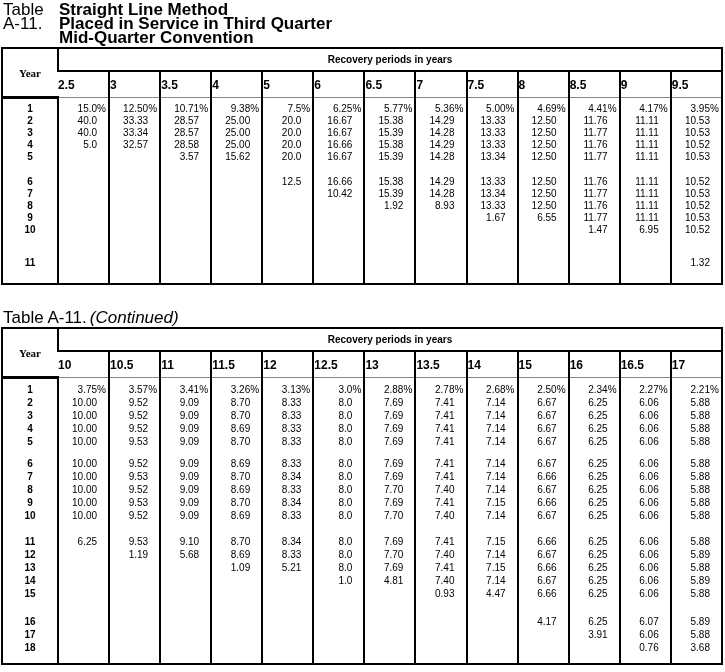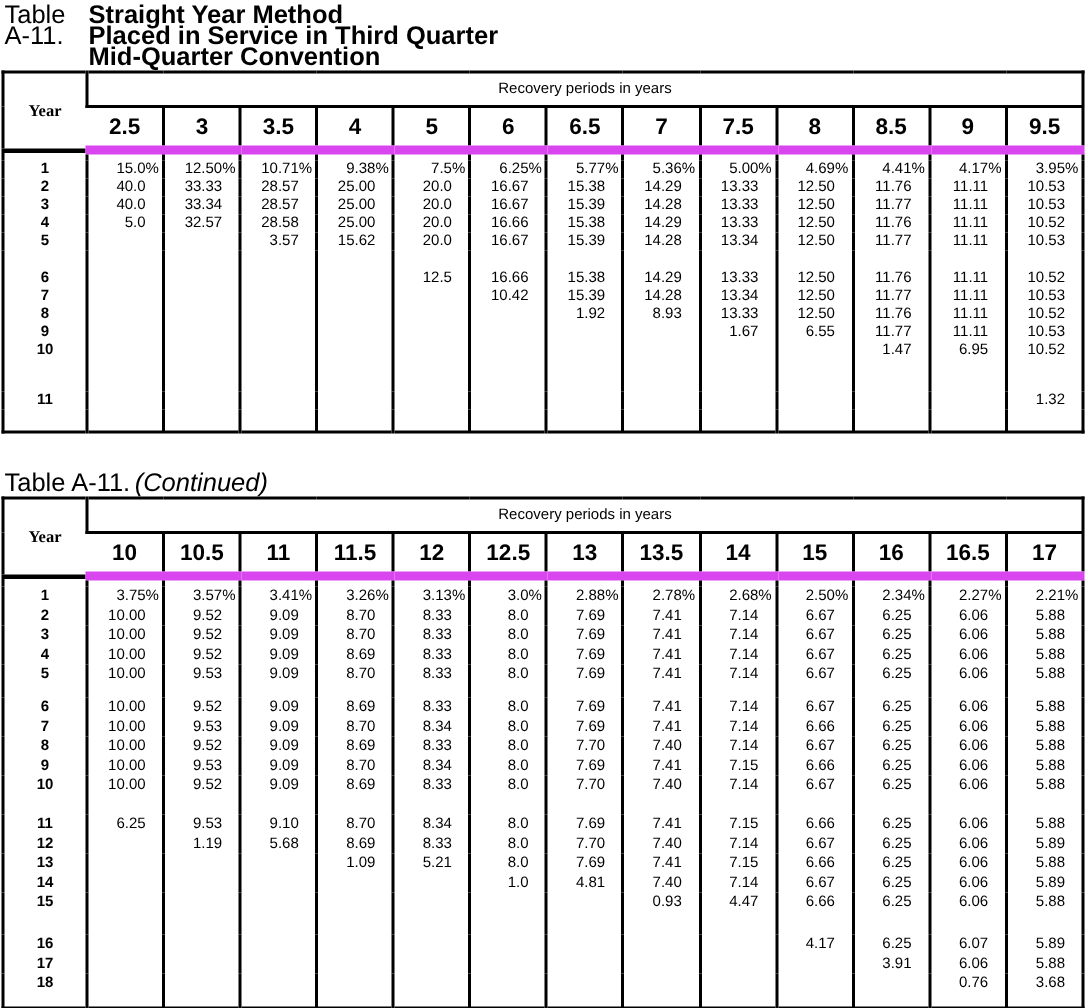--- a/index.html
+++ b/index.html
@@ -15,22 +15,22 @@
   .cap2{margin-top:26px;}
   .cap-continued{font-style:italic;margin-left:3px;}
 
   
   table.t{border-collapse:collapse;table-layout:fixed;width:722px;border:2px solid #000;}
   table.t th,table.t td{padding:0;border-left:2px solid #000;overflow:hidden;}
   table.t th:first-child,table.t td:first-child{border-left:none;}
   col.c-year{width:56px;}
 
   th.year-h{font-size:11px;font-weight:bold;text-align:center;vertical-align:middle;border-bottom:3px solid #000;font-family:Liberation Serif, serif;}
-  th.group-h{height:21px;font-size:10px;font-weight:normal;text-align:center;vertical-align:middle;border-bottom:2px solid #000;}
-  th.col-h{height:25px;font-size:15px;font-weight:bold;text-align:center;vertical-align:middle;border-bottom:6px solid #d946ef;}
+  th.group-h{height:21px;font-size:10px;font-weight:bold;text-align:center;vertical-align:middle;border-bottom:2px solid #000;}
+  th.col-h{height:25px;font-size:12px;font-weight:bold;text-align:left;vertical-align:middle;border-bottom:1px solid #d946ef;}
 
   tr.data td{height:12px;font-size:10px;line-height:12px;}
   .t2 tr.data td{height:13px;line-height:13px;}
   td.year-cell{font-weight:bold;text-align:center;}
   .cell{display:flex;padding-right:4px;}
   .num{flex:1;text-align:right;white-space:pre;}
   .pct{width:7px;text-align:left;}
 
   
   .t1 tr.pad td{height:4px;} .t1 tr.gap-0 td{height:13px;}
@@ -40,21 +40,21 @@
   .t2 tr.bot td{height:9px;}
 </style>
 </head>
 <body>
 
 <div class="page">
 
   <div class="caption cap1">
     <div class="cap-label">Table A-11.</div>
     <div class="cap-title">
-      <div class="cap-line">Straight Year Method</div>
+      <div class="cap-line">Straight Line Method</div>
       <div class="cap-line">Placed in Service in Third Quarter</div>
       <div class="cap-line">Mid-Quarter Convention</div>
     </div>
   </div>
 
   <table class="t t1" id="table1">
       <colgroup>
         <col class="c-year">
         <col class="c-val">
         <col class="c-val">

